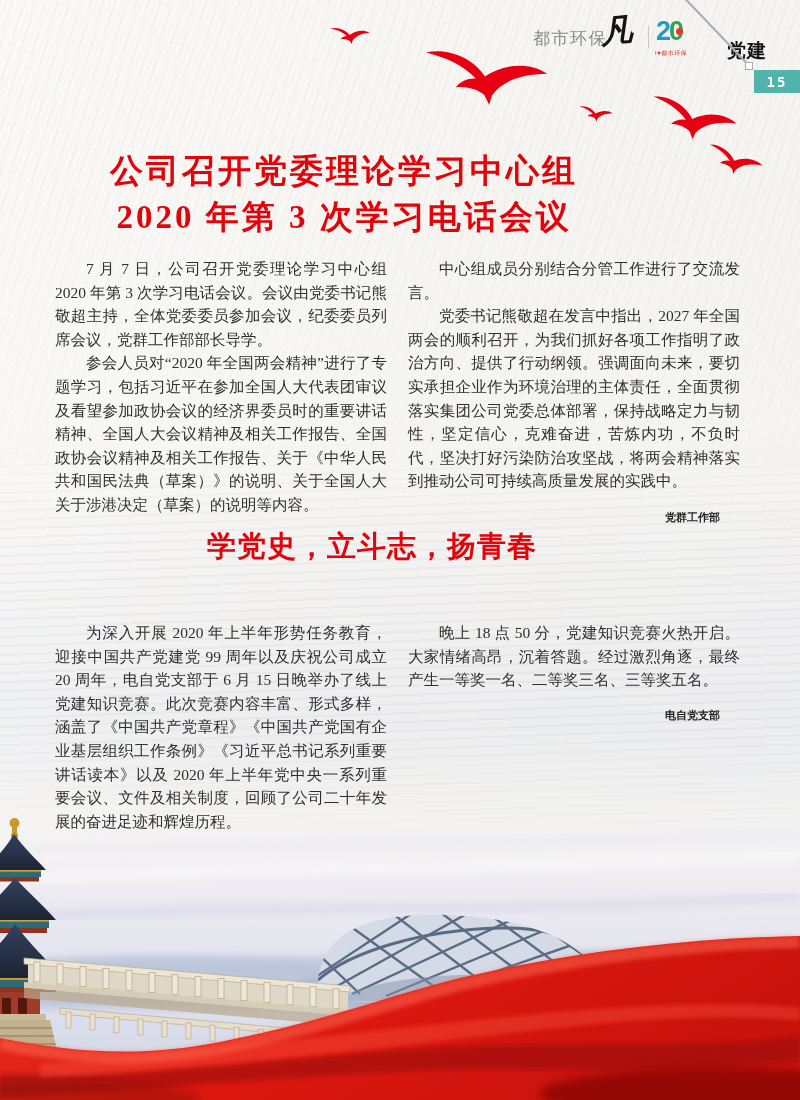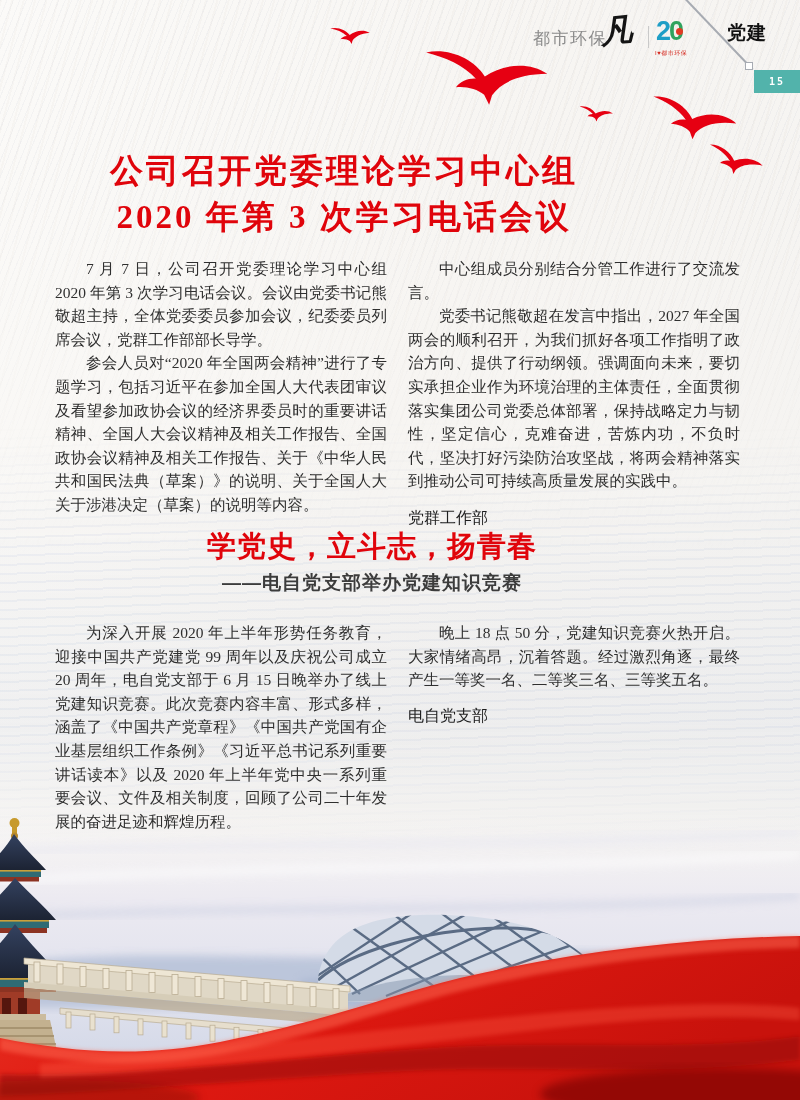--- a/index.html
+++ b/index.html
@@ -31,40 +31,40 @@
   .hdr-mark{position:absolute;left:600px;top:14px;font-size:32px;line-height:34px;color:#141414;
     font-style:italic;font-weight:bold;transform:rotate(-6deg);}
   .hdr-div{position:absolute;left:648px;top:26px;width:1px;height:22px;background:#c9c9c9;}
   .logo20{position:absolute;left:656px;top:18px;font-family:"Liberation Sans","DejaVu Sans",sans-serif;
     font-weight:bold;font-size:27px;line-height:27px;letter-spacing:-2px;}
   .logo20 .d2{color:#1e9ec6;}
   .logo20 .d0{color:#2fa35e;position:relative;display:inline-block;}
   .logo20 .dot{position:absolute;left:7px;top:10px;width:7px;height:7px;border-radius:50%;background:#e23a24;}
   .logo-tag{position:absolute;left:655px;top:49px;font-family:"Liberation Sans","DejaVu Sans",sans-serif;
     font-size:6px;color:#d5281e;letter-spacing:0.5px;}
-  .section-label{position:absolute;left:727px;top:20px;font-family:"Liberation Sans","DejaVu Sans",sans-serif;
+  .section-label{position:absolute;left:727px;top:38px;font-family:"Liberation Sans","DejaVu Sans",sans-serif;
     font-size:19px;font-weight:bold;color:#111;letter-spacing:1px;}
   .diag-line{position:absolute;left:685px;top:0;width:1.5px;height:97px;background:#a7abb2;
     transform:rotate(-43.7deg);transform-origin:top left;}
   .corner-square{position:absolute;left:745px;top:62px;width:6px;height:6px;background:#fff;border:1px solid #a7abb2;}
   .page-badge{position:absolute;left:754px;top:70px;width:46px;height:23px;background:#52b3ab;color:#fff;
-    font-family:"DejaVu Sans Mono","Liberation Mono",monospace;font-weight:bold;font-size:10px;letter-spacing:2px;
+    font-family:"DejaVu Sans Mono","Liberation Mono",monospace;font-weight:bold;font-size:14px;letter-spacing:2px;
     display:flex;align-items:center;justify-content:center;}
   
   .birds{position:absolute;left:0;top:0;width:800px;height:220px;pointer-events:none;}
   
   .a1-title{position:absolute;left:0;top:148px;width:688px;text-align:center;
     font-size:33px;line-height:46px;font-weight:bold;letter-spacing:3px;color:#e0040b;}
   .cols{position:absolute;left:55px;width:690px;display:flex;gap:21px;z-index:3;}
   .a1-cols{top:257px;}
   .a2-cols{top:621px;}
   .col{width:332px;font-size:15.5px;line-height:23.6px;color:#2f2f2f;text-align:justify;}
   .col p{margin:0;text-indent:2em;}
-  .byline{display:block;text-align:left;padding-right:20px;margin-top:13px;
-    font-family:"Liberation Sans","DejaVu Sans",sans-serif;font-weight:normal;font-size:16px;color:#1e1e1e;}
+  .byline{display:block;text-align:right;padding-right:20px;margin-top:13px;
+    font-family:"Liberation Sans","DejaVu Sans",sans-serif;font-weight:bold;font-size:11px;color:#1e1e1e;}
   .a2-byline{margin-top:12px;}
   .a2-head{position:absolute;left:0;top:528px;width:744px;text-align:center;z-index:3;}
   .a2-title{font-size:29px;line-height:36px;font-weight:bold;letter-spacing:1px;color:#e0040b;margin:0;}
   .a2-subtitle{font-family:"Liberation Sans","DejaVu Sans",sans-serif;font-size:19px;line-height:24px;
     font-weight:600;color:#3c3c3c;letter-spacing:1px;margin-top:7px;}
   
   .montage{position:absolute;left:0;top:812px;width:800px;height:288px;z-index:1;}
 </style>
 </head>
 <body>
@@ -242,21 +242,20 @@
     </div>
     <div class="col">
       <p>中心组成员分别结合分管工作进行了交流发言。</p>
       <p>党委书记熊敬超在发言中指出，2027 年全国两会的顺利召开，为我们抓好各项工作指明了政治方向、提供了行动纲领。强调面向未来，要切实承担企业作为环境治理的主体责任，全面贯彻落实集团公司党委总体部署，保持战略定力与韧性，坚定信心，克难奋进，苦炼内功，不负时代，坚决打好污染防治攻坚战，将两会精神落实到推动公司可持续高质量发展的实践中。</p>
       <span class="byline">党群工作部</span>
     </div>
   </div>
 
   <div class="a2-head">
     <h2 class="a2-title">学党史，立斗志，扬青春</h2>
-    <div class="a2-subtitle">——电自党支部举办党建知识竞赛</div>
   </div>
   <div class="cols a2-cols">
     <div class="col">
       <p>为深入开展 2020 年上半年形势任务教育，迎接中国共产党建党 99 周年以及庆祝公司成立 20 周年，电自党支部于 6 月 15 日晚举办了线上党建知识竞赛。此次竞赛内容丰富、形式多样，涵盖了《中国共产党章程》《中国共产党国有企业基层组织工作条例》《习近平总书记系列重要讲话读本》以及 2020 年上半年党中央一系列重要会议、文件及相关制度，回顾了公司二十年发展的奋进足迹和辉煌历程。</p>
     </div>
     <div class="col">
       <p>晚上 18 点 50 分，党建知识竞赛火热开启。大家情绪高昂，沉着答题。经过激烈角逐，最终产生一等奖一名、二等奖三名、三等奖五名。</p>
       <span class="byline a2-byline">电自党支部</span>
     </div>
   </div>

